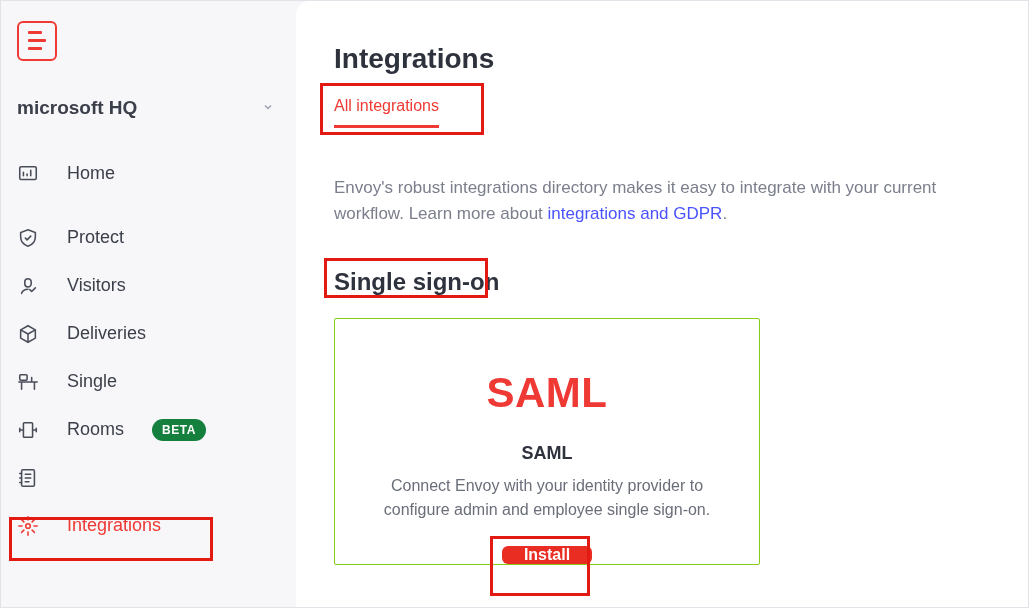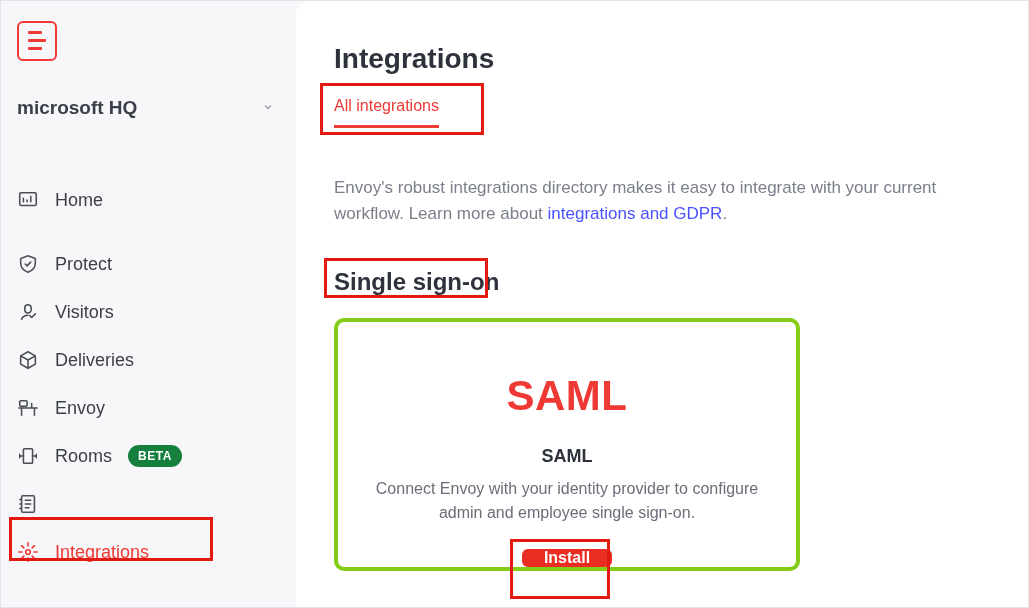--- a/index.html
+++ b/index.html
@@ -54,22 +54,22 @@
     margin-bottom: 38px;
   }
   .workspace-name {
     font-size: 19px; font-weight: 600; color: #3b3f4a;
   }
   .chevron {
     color: #9ea2af; font-size: 12px;
   }
   .nav { display: flex; flex-direction: column; }
   .nav-item {
-    display: flex; align-items: flex-end;
-    gap: 16px;
+    display: flex; align-items: flex-start;
+    gap: 28px;
     height: 48px;
     padding: 0 2px;
     font-size: 18px;
     font-weight: 500;
     color: #3b3f4a;
     cursor: pointer;
     position: relative;
   }
   .nav-spacer { height: 16px; }
   .nav-item.active { color: #ef3934; }
@@ -129,23 +129,23 @@
     max-width: 700px;
   }
   .desc a {
     color: #4a52ff; text-decoration: none;
   }
   .section-title {
     font-size: 24px; font-weight: 600; color: #2e323c;
     margin: 0 0 22px 0;
   }
   .card {
-    width: 466px;
-    border: 4px solid #84cc16;
-    border-radius: 10px;
+    width: 426px;
+    border: 1px solid #84cc16;
+    border-radius: 2px;
     padding: 50px 28px 0 28px;
     text-align: center;
     position: relative;
   }
   .card-logo {
     font-size: 42px;
     font-weight: 800;
     letter-spacing: 0.5px;
     color: #ef3934;
     margin-bottom: 26px;
@@ -239,21 +239,21 @@
         <span>Deliveries</span>
       </div>
 
       <div class="nav-item">
         <span class="nav-icon">
           <svg viewBox="0 0 24 24" fill="none" stroke="currentColor" stroke-width="1.7">
               <rect x="3" y="4" width="8" height="6" rx="1"></rect>
               <path d="M2 12h20M5 12v8M19 12v8M16 12V7" stroke-linecap="round"></path>
             </svg>
         </span>
-        <span>Envoy</span>
+        <span>Single</span>
       </div>
 
       <div class="nav-item">
         <span class="nav-icon">
           <svg viewBox="0 0 24 24" fill="none" stroke="currentColor" stroke-width="1.7">
               <rect x="7" y="4" width="10" height="16" rx="1"></rect>
               <path d="M3 10v4M21 10v4M3 12h4M17 12h4" stroke-linecap="round"></path>
             </svg>
         </span>
         <span>Rooms</span>

